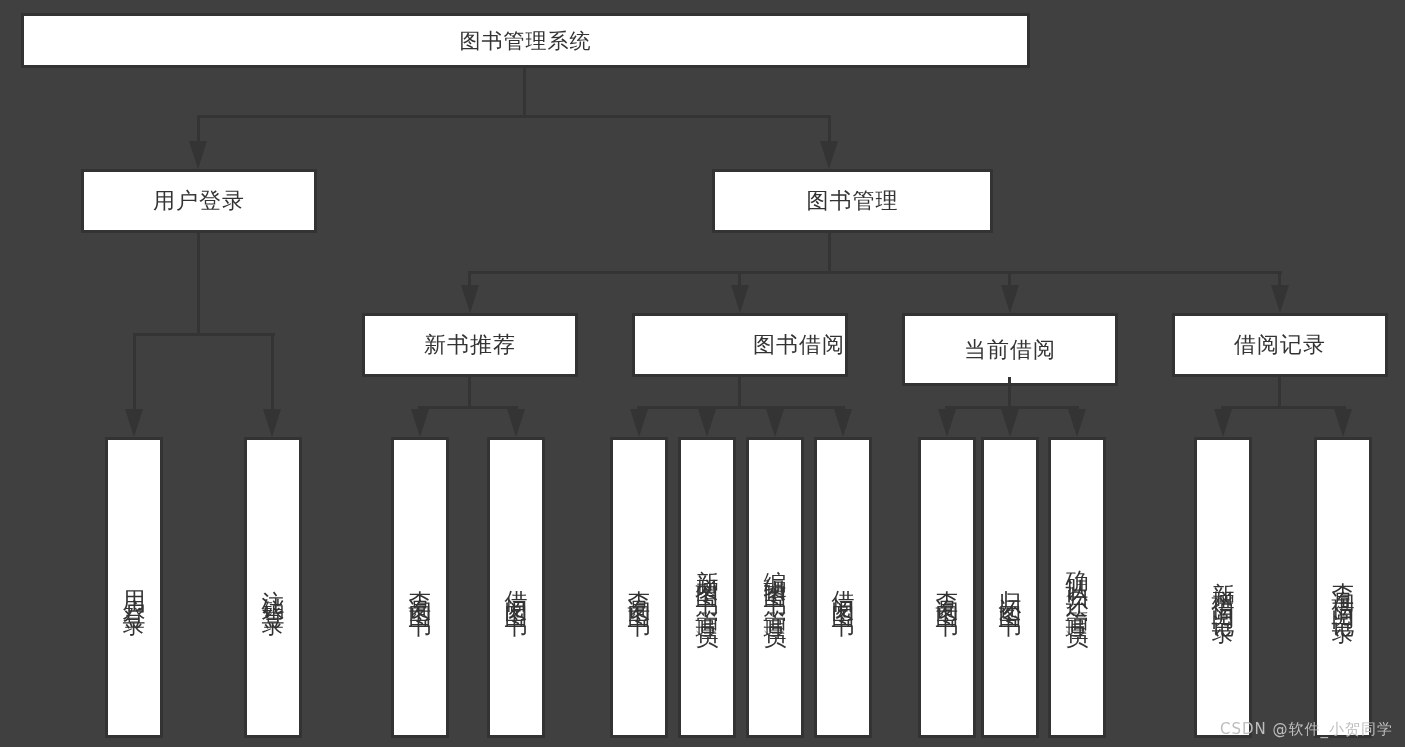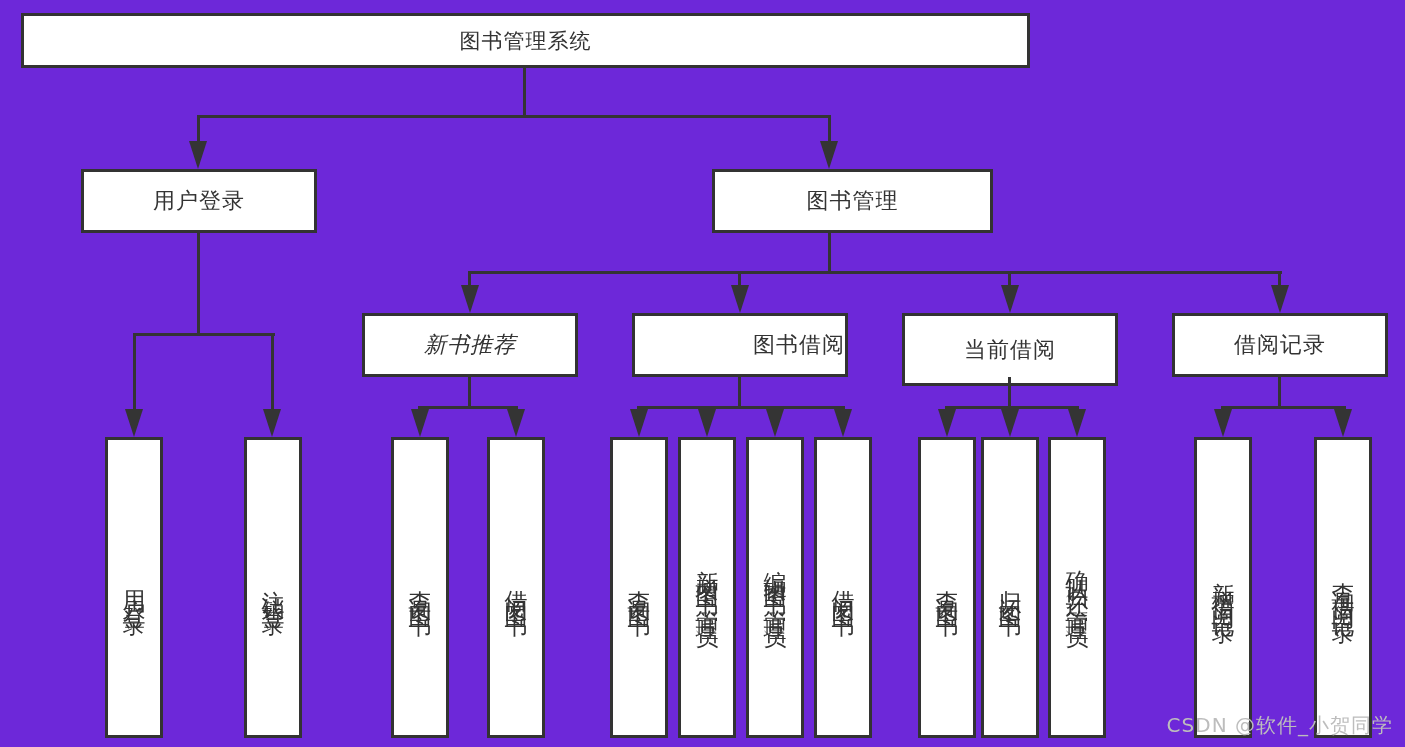--- a/index.html
+++ b/index.html
@@ -1,20 +1,20 @@
 <!DOCTYPE html>
 <html><head>
 <meta charset="utf-8">
 <style>
   html, body { margin: 0; padding: 0; background: #ffffff; }
   .canvas {
     position: relative;
     width: 1405px;
     height: 747px;
-    background: #6d28d9;
+    background: #404040;
     font-family: "DejaVu Sans", "Liberation Sans", sans-serif;
     overflow: hidden;
   }
   .node {
     position: absolute;
     box-sizing: border-box;
     background: #ffffff;
     border: 3px solid #333333;
     color: #333333;
     display: flex;
@@ -40,21 +40,21 @@
     width: 0; height: 0;
     border-left: 9px solid transparent;
     border-right: 9px solid transparent;
     border-top: 28px solid #343434;
   }
   .watermark {
     position: absolute;
     right: 12px;
     bottom: 8px;
     color: #bdbdbd;
-    font-size: 20px;
+    font-size: 15px;
     letter-spacing: 1px;
     z-index: 10;
     white-space: nowrap;
   }
 </style>
 </head>
 <body>
 
 <div class="canvas">
 
@@ -87,21 +87,21 @@
   <div class="line h" style="left:469px; top:271px; width:813px;"></div>
   <div class="line v" style="left:468px; top:271px; height:15px;"></div>
   <div class="arr" style="left:461px; top:285px;"></div>
   <div class="line v" style="left:738px; top:271px; height:15px;"></div>
   <div class="arr" style="left:731px; top:285px;"></div>
   <div class="line v" style="left:1008px; top:271px; height:15px;"></div>
   <div class="arr" style="left:1001px; top:285px;"></div>
   <div class="line v" style="left:1278px; top:271px; height:15px;"></div>
   <div class="arr" style="left:1271px; top:285px;"></div>
 
-  <div class="node hnode" style="left:362px; top:313px; width:216px; height:64px;font-style:italic;">
+  <div class="node hnode" style="left:362px; top:313px; width:216px; height:64px;">
     <span>新书推荐</span>
   </div>
   <div class="node hnode" style="left:632px; top:313px; width:216px; height:64px;justify-content:flex-end;">
     <span>图书借阅</span>
   </div>
   <div class="node hnode" style="left:902px; top:313px; width:216px; height:73px;">
     <span>当前借阅</span>
   </div>
   <div class="node hnode" style="left:1172px; top:313px; width:216px; height:64px;">
     <span>借阅记录</span>

